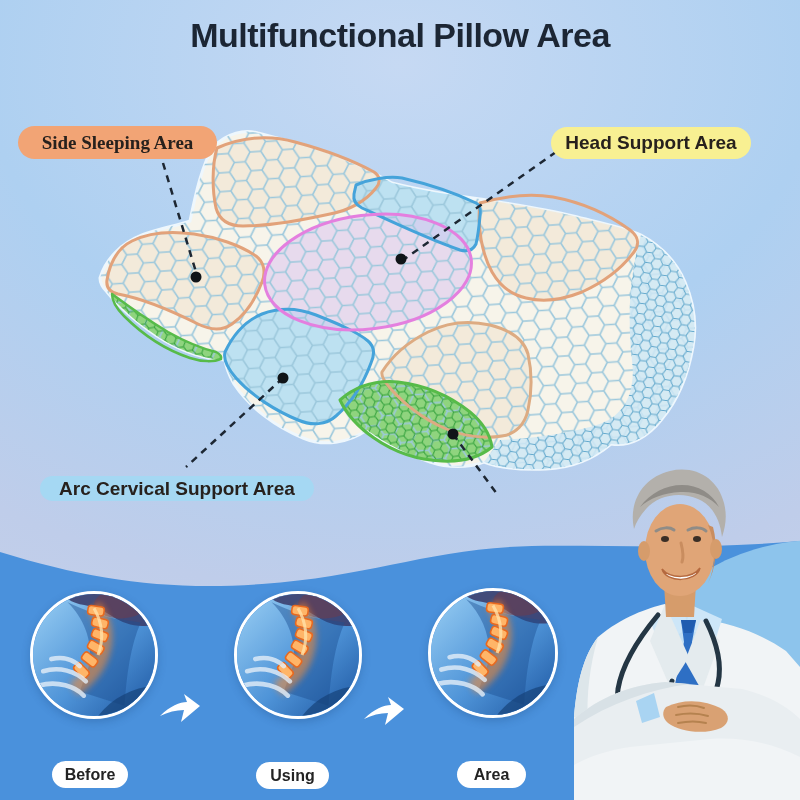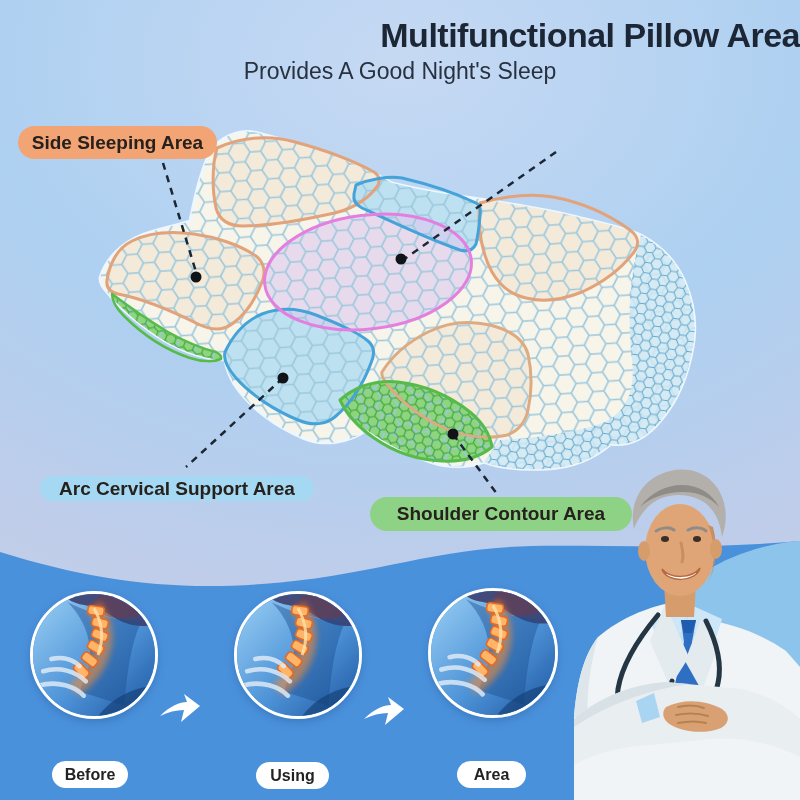--- a/index.html
+++ b/index.html
@@ -1,26 +1,26 @@
 <!DOCTYPE html>
 <html><head>
 <meta charset="utf-8">
 <style>
   html,body{margin:0;padding:0;}
   .stage{position:relative;width:800px;height:800px;overflow:hidden;
     font-family:"Liberation Sans",sans-serif;
     background:radial-gradient(130% 95% at 50% 8%, #c6d9f3 0%, #aed0f1 40%, #bfcdea 70%, #c9d3e8 100%);}
   .layer{position:absolute;left:0;top:0;width:800px;height:800px;}
-  .title{position:absolute;left:0;top:16px;width:800px;text-align:right;
+  .title{position:absolute;left:0;top:16px;width:800px;text-align:center;
     font-size:34px;font-weight:bold;letter-spacing:-0.5px;color:#1c2634;}
   .subtitle{position:absolute;left:0;top:58px;width:800px;text-align:center;
     font-size:23px;font-weight:500;color:#27313f;}
   .pill{position:absolute;display:flex;align-items:center;justify-content:center;
     border-radius:999px;font-weight:bold;font-size:19px;color:#27211d;z-index:6;}
-  .pill-side{left:18px;top:126px;width:199px;height:33px;background:#f2a475;}
+  .pill-side{left:18px;top:126px;width:199px;height:33px;background:#f2a475;font-family:Liberation Serif, serif;}
   .pill-head{left:551px;top:127px;width:200px;height:32px;background:#f8f092;}
   .pill-arc{left:40px;top:476px;width:274px;height:25px;background:#a5d8f3;}
   .pill-shoulder{left:370px;top:497px;width:262px;height:34px;background:#8ed285;}
   .scan-circle{position:absolute;border-radius:50%;border:3px solid #ffffff;
     overflow:hidden;z-index:4;box-shadow:0 3px 8px rgba(20,60,110,0.25);}
   .scan-circle svg{display:block;width:100%;height:100%;}
   .scan-1{left:30px;top:591px;width:122px;height:122px;}
   .scan-2{left:234px;top:591px;width:122px;height:122px;}
   .scan-3{left:428px;top:588px;width:124px;height:124px;}
   .step-pill{position:absolute;display:flex;align-items:center;justify-content:center;
@@ -75,21 +75,20 @@
       </symbol>
     </defs>
   </svg>
 
   <svg class="layer wave-svg" viewBox="0 0 800 800">
     <path fill="#4a91dc" d="M0,552 C90,580 170,591 262,584 C372,576 432,548 532,546 C612,545 702,550 800,541 L800,800 L0,800 Z"></path>
     <ellipse cx="820" cy="660" rx="170" ry="120" fill="#8dc4ec"></ellipse>
   </svg>
 
   <div class="title">Multifunctional Pillow Area</div>
-  <div class="subtitle">Provides A Good Night's Sleep</div>
 
   <svg class="layer pillow-svg" viewBox="0 0 800 800">
     <defs>
       <pattern id="hexTop" width="21" height="12.12" patternUnits="userSpaceOnUse" patternTransform="scale(1.55) rotate(-4)">
         <path d="M3.5,6.06 L7,0 L14,0 L17.5,6.06 L14,12.12 L7,12.12 Z M0,6.06 L3.5,6.06 M17.5,6.06 L21,6.06" fill="none" stroke="#9cc8dc" stroke-width="1"></path>
       </pattern>
       <pattern id="hexSide" width="21" height="12.12" patternUnits="userSpaceOnUse" patternTransform="scale(0.85) rotate(8)">
         <path d="M3.5,6.06 L7,0 L14,0 L17.5,6.06 L14,12.12 L7,12.12 Z M0,6.06 L3.5,6.06 M17.5,6.06 L21,6.06" fill="none" stroke="#62a8cc" stroke-width="1.2"></path>
       </pattern>
       <pattern id="hexGreen" width="21" height="12.12" patternUnits="userSpaceOnUse" patternTransform="scale(0.8) rotate(-10)">
@@ -146,22 +145,22 @@
       <g fill="#101418">
         <circle cx="196" cy="277" r="5.5"></circle>
         <circle cx="401" cy="259" r="5.5"></circle>
         <circle cx="283" cy="378" r="5.5"></circle>
         <circle cx="453" cy="434" r="5.5"></circle>
       </g>
     </g>
   </svg>
 
   <div class="pill pill-side">Side Sleeping Area</div>
+  <div class="pill pill-head">Head Support Area</div>
   <div class="pill pill-arc">Arc Cervical Support Area</div>
-  <div class="pill pill-shoulder">Shoulder Contour Area</div>
 
   <div class="scan-circle scan-1">
     <svg viewBox="0 0 120 120">
         <use href="#neckscan"></use>
       </svg>
   </div>
   <div class="scan-circle scan-2">
     <svg viewBox="0 0 120 120">
         <use href="#neckscan"></use>
       </svg>

